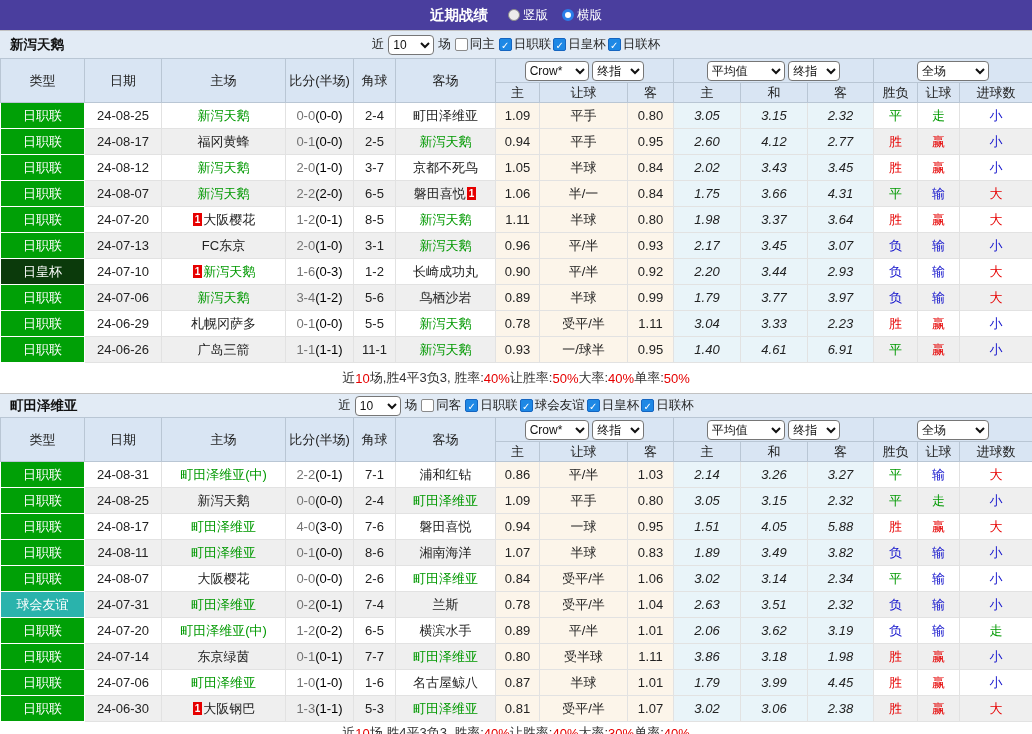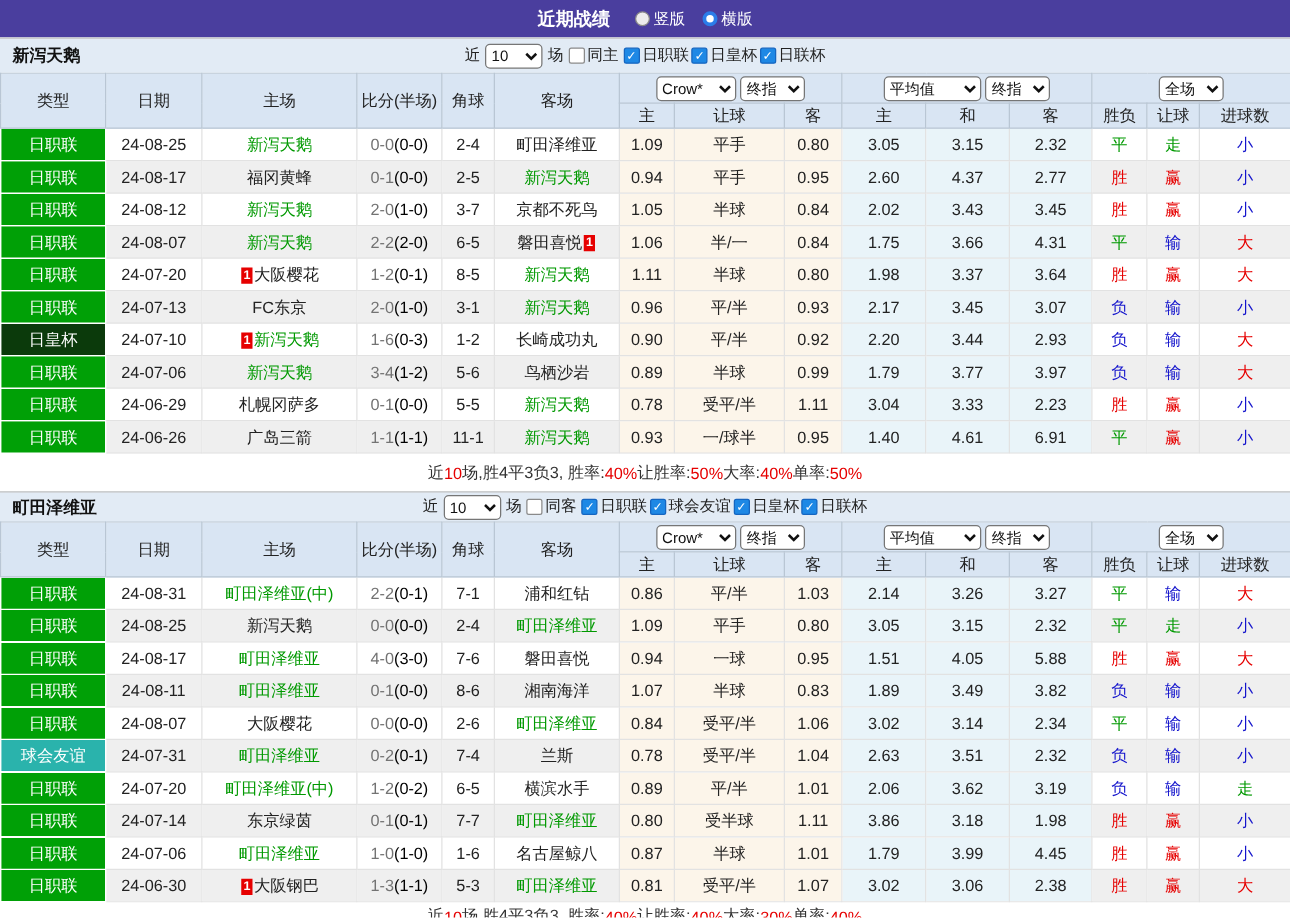--- a/index.html
+++ b/index.html
@@ -24,32 +24,32 @@
   .filter { margin:0 auto; display:flex; align-items:center; gap:4px; font-size:12.5px; color:#222; }
   .cb { width:13px; height:13px; display:inline-block; border-radius:2px; text-align:center;
     line-height:13px; font-size:10px; }
   .cb.on  { background:#1e88e5; color:#fff; border:1px solid #1565c0; }
   .cb.off { background:#fff; border:1px solid #8a8a8a; }
   .f-item { display:inline-flex; align-items:center; gap:2px; }
 
   select { height:20px; font-size:12px; font-family:inherit; background:#fff;
     border:1px solid #767676; border-radius:4px; color:#111; }
   .sel-count { width:46px; } .sel-crow { width:64px; } .sel-final { width:52px; }
-  .sel-avg { width:78px; } .sel-full { width:52px; }
+  .sel-avg { width:78px; } .sel-full { width:72px; }
 
   
   table { border-collapse:collapse; width:1032px; table-layout:fixed; }
   thead th { background:#d9e5f3; border:1px solid #b9c6d4; font-weight:normal;
     font-size:13px; text-align:center; padding:0; }
   thead tr.h1 th { height:24px; } thead tr.h2 th { height:20px; }
   tbody td { border:1px solid #e2e2e2; text-align:center; height:26px; padding:0;
     background:#fff; font-size:13px; white-space:nowrap; overflow:hidden; }
   tr.alt td { background:#efefef; }
   td.col-crow, tr.alt td.col-crow { background:#fcf5ea; }
-  td.col-avg,  tr.alt td.col-avg  { background:#e9f4f9; }
+  td.col-avg,  tr.alt td.col-avg  { background:#e9f4f9;font-style:italic; }
   td.league { color:#fff; border-color:#fff; }
   .self { color:#009900; }
   .score { color:#737373; } .half { color:#000000; }
   .card { background:#e60000; color:#fff; font-size:10px; font-weight:bold;
     padding:0 2px; margin:0 1px; display:inline-block; line-height:13px; vertical-align:1px; }
 
   .summary { display:flex; align-items:center; justify-content:center; color:#333;
     font-size:13px; background:#fff; }
   .summary.h30 { height:30px; } .summary.h22 { height:22px; }
   .summary .red { color:#e60000; }
@@ -163,21 +163,21 @@
           <td class="league" style="background: rgb(0, 160, 6);">日职联</td>
           <td>24-08-17</td>
           <td><span>福冈黄蜂</span></td>
           <td><span class="score">0-1</span><span class="half">(0-0)</span></td>
           <td>2-5</td>
           <td><span class="self">新泻天鹅</span></td>
           <td class="col-crow">0.94</td>
           <td class="col-crow">平手</td>
           <td class="col-crow">0.95</td>
           <td class="col-avg">2.60</td>
-          <td class="col-avg">4.37</td>
+          <td class="col-avg">4.12</td>
           <td class="col-avg">2.77</td>
           <td style="color: rgb(230, 0, 0);">胜</td>
           <td style="color: rgb(230, 0, 0);">赢</td>
           <td style="color: rgb(20, 20, 204);">小</td>
         </tr>
         <tr>
           <td class="league" style="background: rgb(0, 160, 6);">日职联</td>
           <td>24-08-12</td>
           <td><span class="self">新泻天鹅</span></td>
           <td><span class="score">2-0</span><span class="half">(1-0)</span></td>

